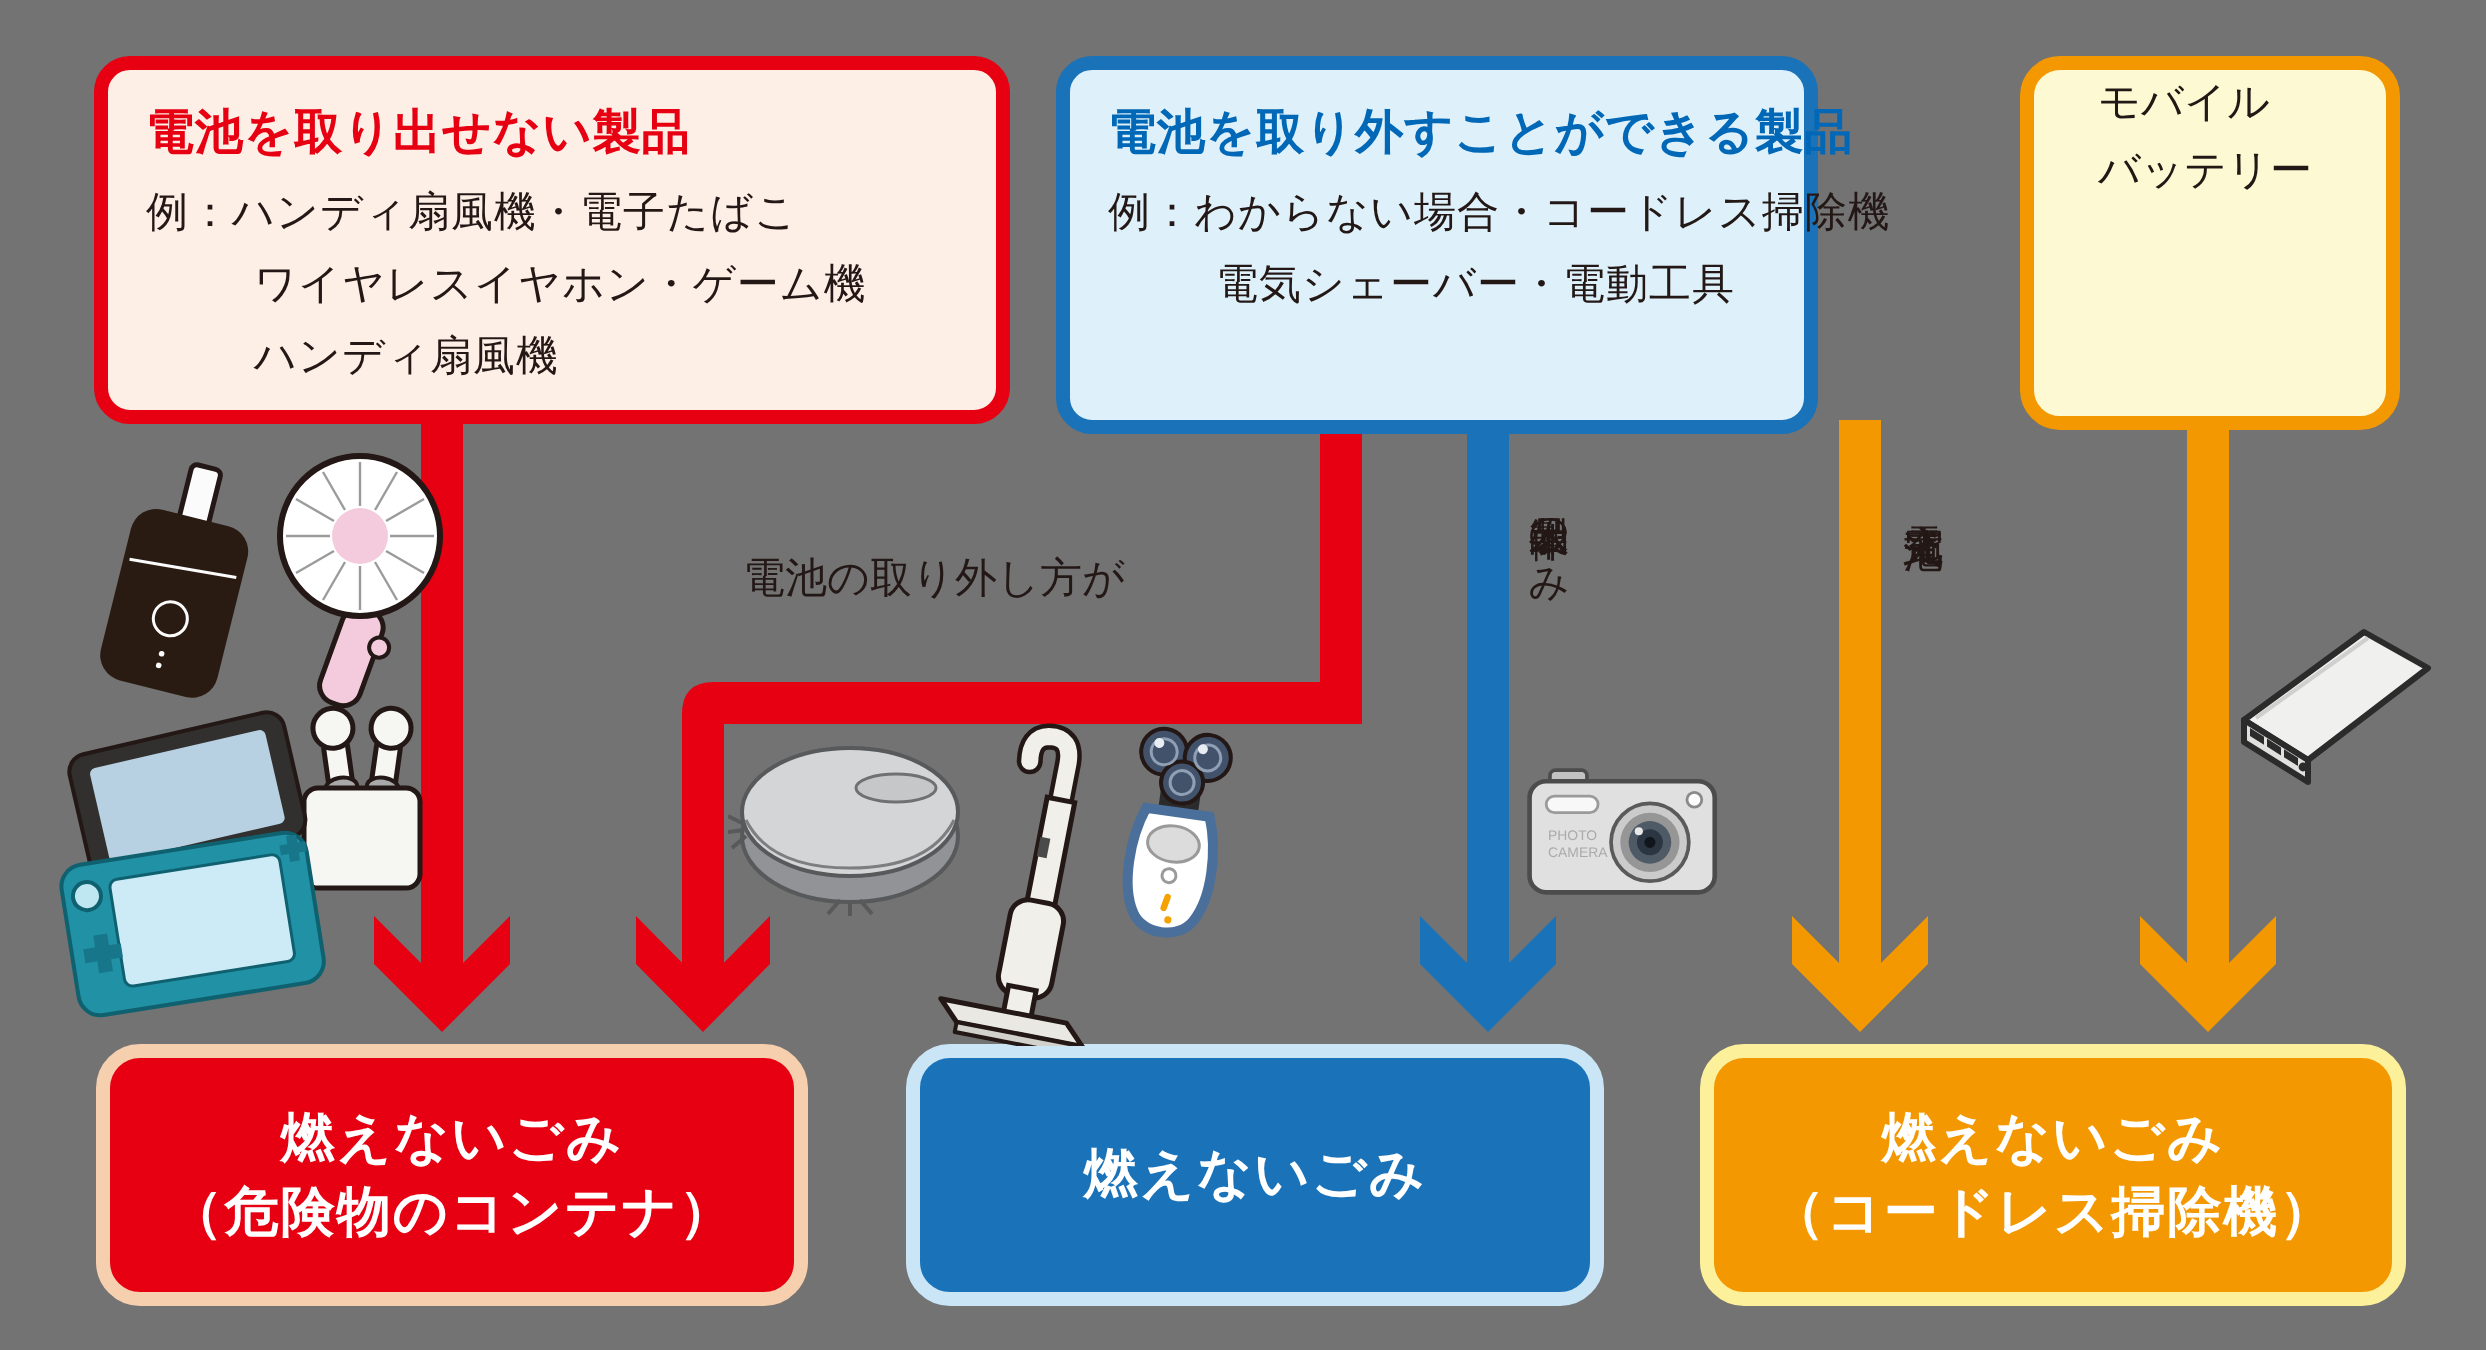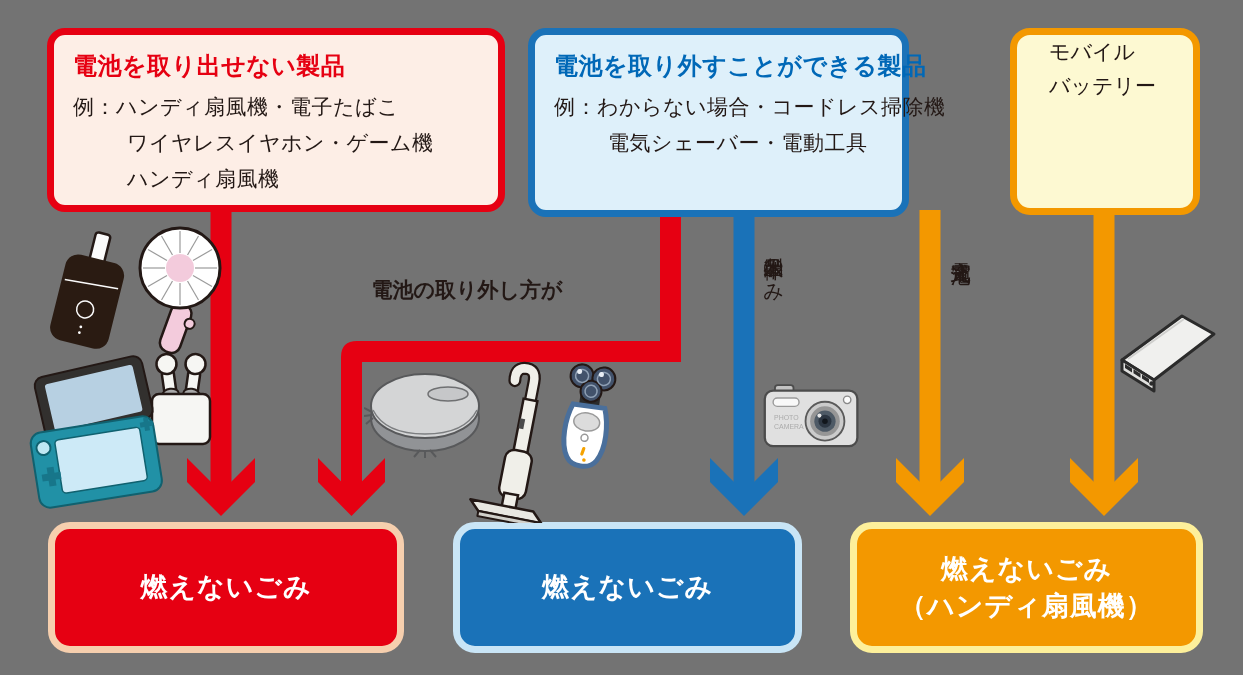--- a/index.html
+++ b/index.html
@@ -29,21 +29,21 @@
 
   .dest-box{position:absolute;box-sizing:border-box;z-index:2;border-radius:22px;display:flex;
             flex-direction:column;align-items:center;justify-content:center;color:#fff;
             font-weight:bold;text-align:center}
   .dest-red{left:48px;top:522px;width:356px;height:131px;background:var(--red);border:7px solid var(--red-dest-border)}
   .dest-blue{left:453px;top:522px;width:349px;height:131px;background:var(--blue-arrow);border:7px solid var(--blue-dest-border)}
   .dest-orange{left:850px;top:522px;width:353px;height:131px;background:var(--orange);border:7px solid var(--orange-dest-border)}
   .dest-line{font-size:27px;line-height:37px;letter-spacing:1px;white-space:nowrap}
 
   .note{position:absolute;z-index:3;color:var(--text-dark)}
-  .note-center{left:322px;top:276px;width:290px;text-align:center;font-size:21px;line-height:28px;font-weight:700}
+  .note-center{left:322px;top:276px;width:290px;text-align:center;font-size:21px;line-height:28px;font-weight:400}
   .v-label{writing-mode:vertical-rl;text-orientation:upright;font-size:20px;letter-spacing:1px;white-space:nowrap}
   .v1{left:761px;top:242px}
   .v2{left:948px;top:246px}
 
   .illus{position:absolute;z-index:2}
 </style>
 </head>
 <body>
 
 <div class="canvas">
@@ -90,27 +90,28 @@
   </div>
 
   <div class="note note-center">
     <div>電池の取り外し方が</div>
   </div>
   <div class="note v-label v1">製品本体のみ</div>
   <div class="note v-label v2">充電式電池</div>
 
   <div class="dest-box dest-red">
     <div class="dest-line">燃えないごみ</div>
+    <div class="dest-line">（危険物のコンテナ）</div>
   </div>
   <div class="dest-box dest-blue">
     <div class="dest-line">燃えないごみ</div>
   </div>
   <div class="dest-box dest-orange">
     <div class="dest-line">燃えないごみ</div>
-    <div class="dest-line">（ハンディ扇風機）</div>
+    <div class="dest-line">（コードレス掃除機）</div>
   </div>
 
   <svg class="illus" style="left:40px;top:228px" width="100" height="125" viewBox="0 0 100 125">
     <g transform="rotate(14 50 62)">
       <rect x="42" y="4" width="15" height="34" rx="3" fill="#fbfbfb" stroke="#231815" stroke-width="2.5"></rect>
       <rect x="20" y="30" width="60" height="88" rx="13" fill="#2a1b12"></rect>
       <line x1="23" y1="58" x2="77" y2="54" stroke="#fbfbfb" stroke-width="1.5"></line>
       <circle cx="50" cy="82" r="8.5" fill="none" stroke="#fbfbfb" stroke-width="1.5"></circle>
       <circle cx="50" cy="100" r="1.4" fill="#fbfbfb"></circle>
       <circle cx="50" cy="106" r="1.4" fill="#fbfbfb"></circle>

